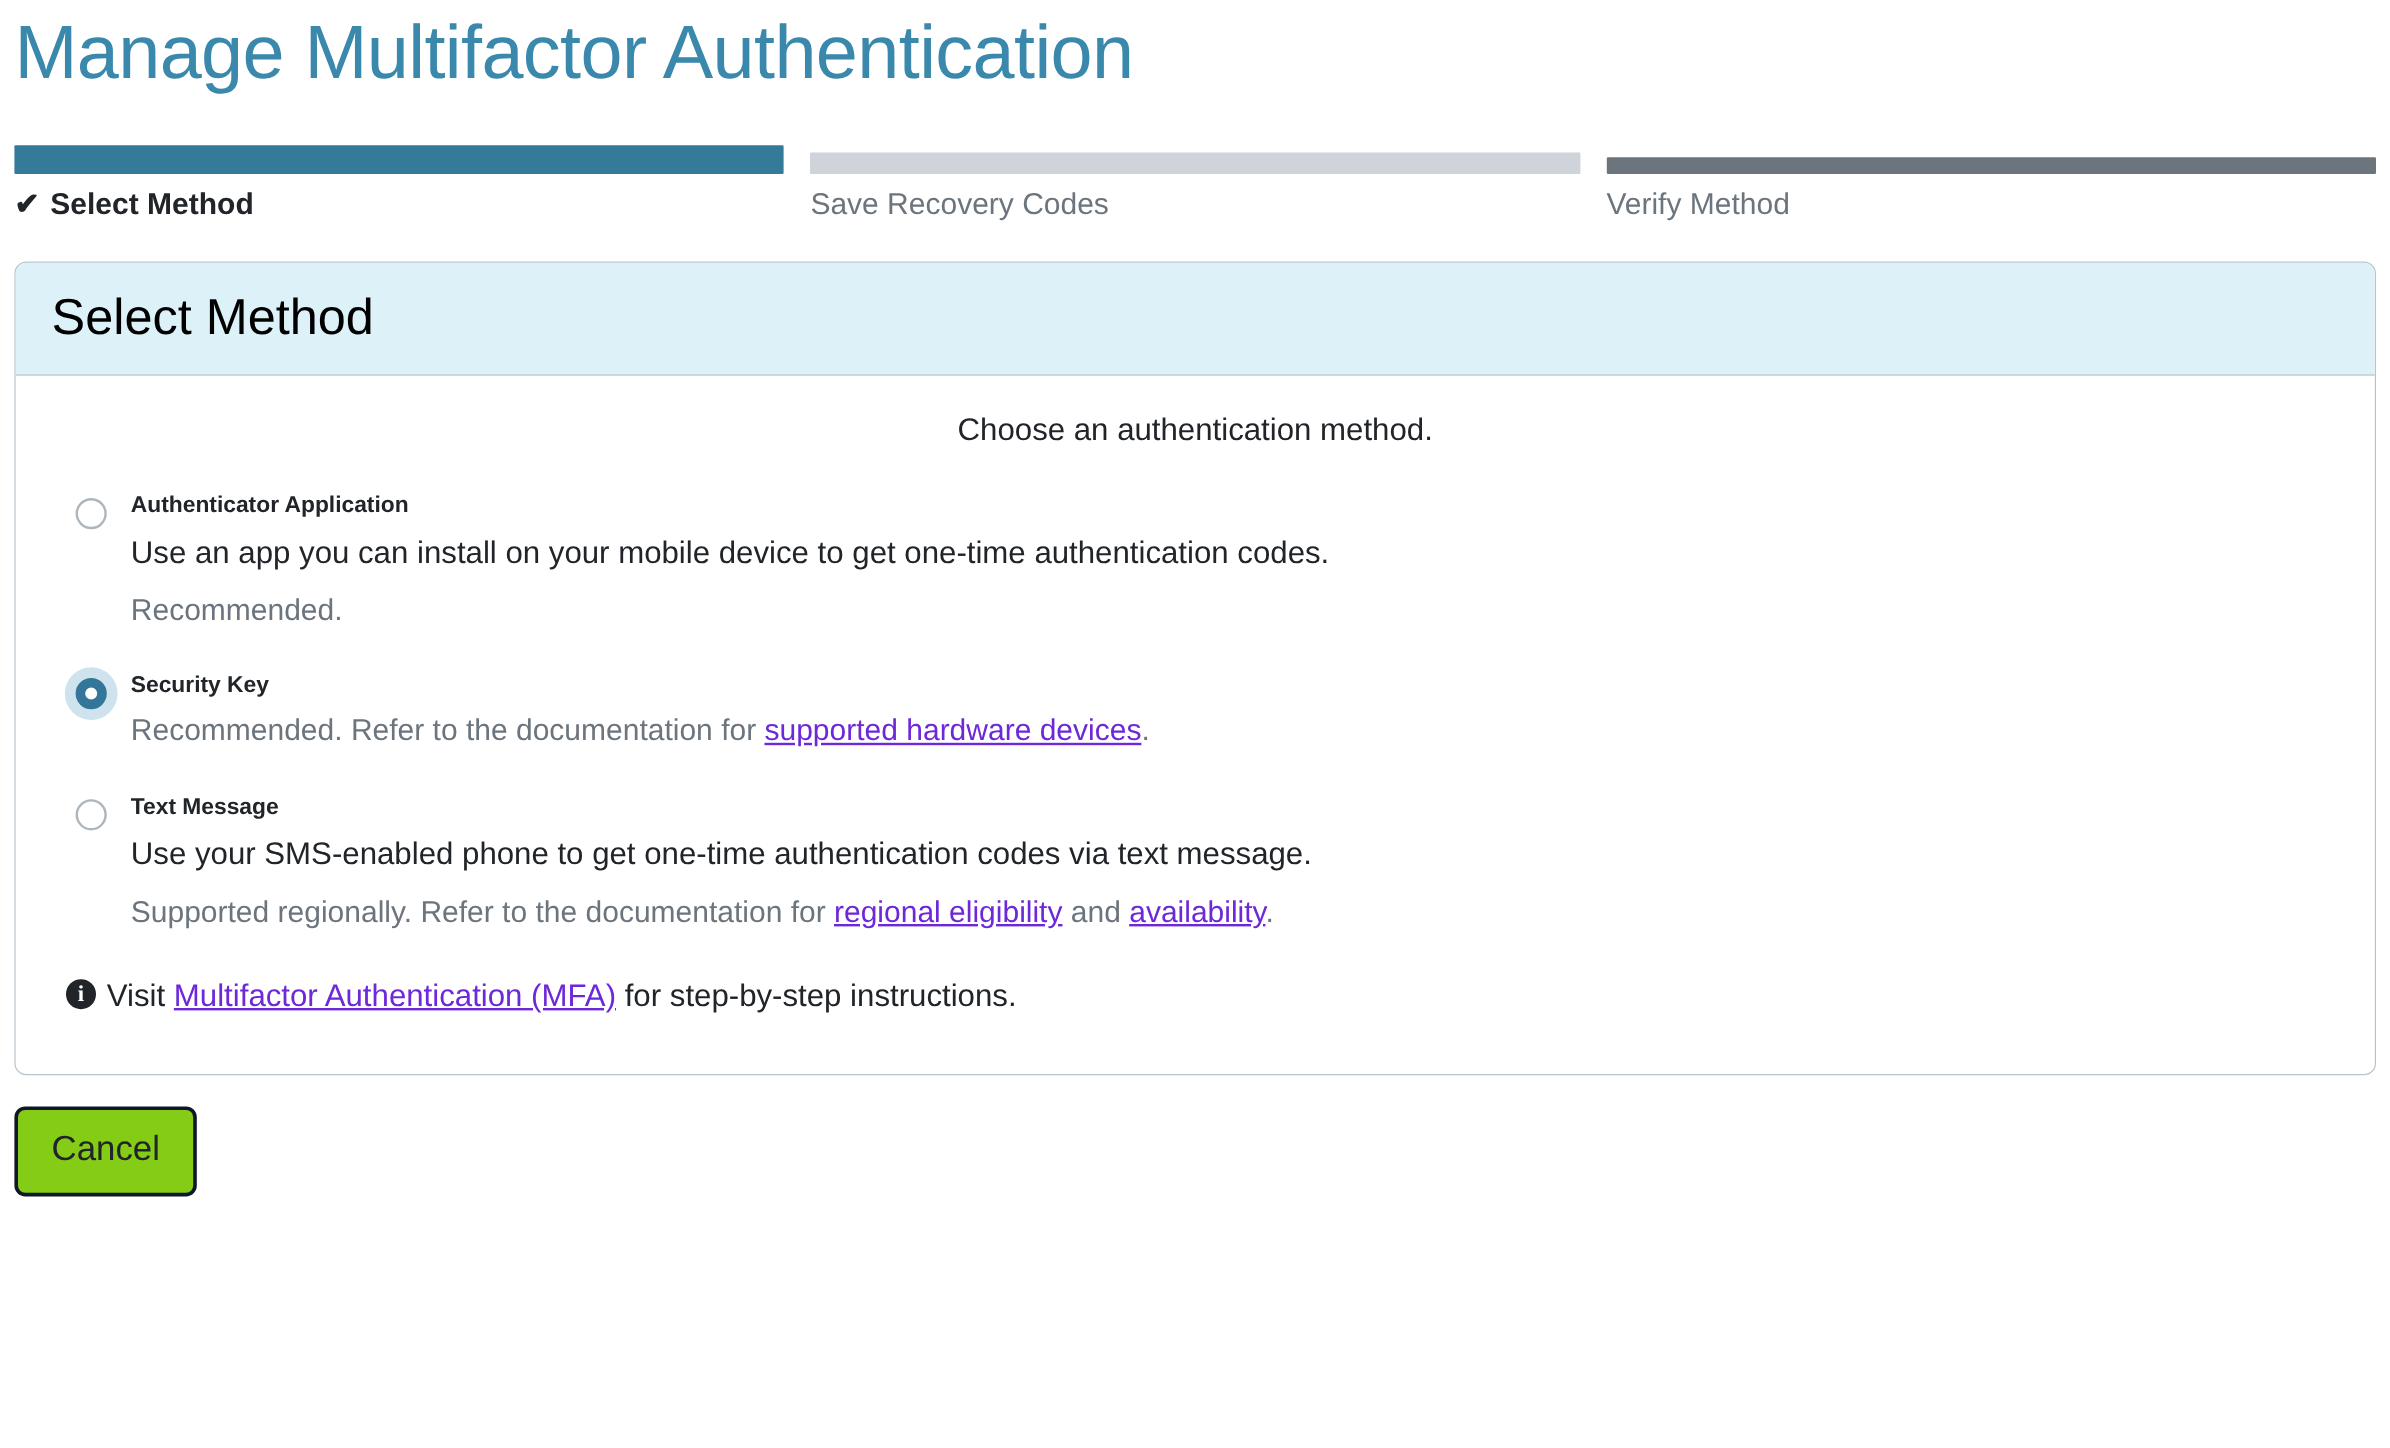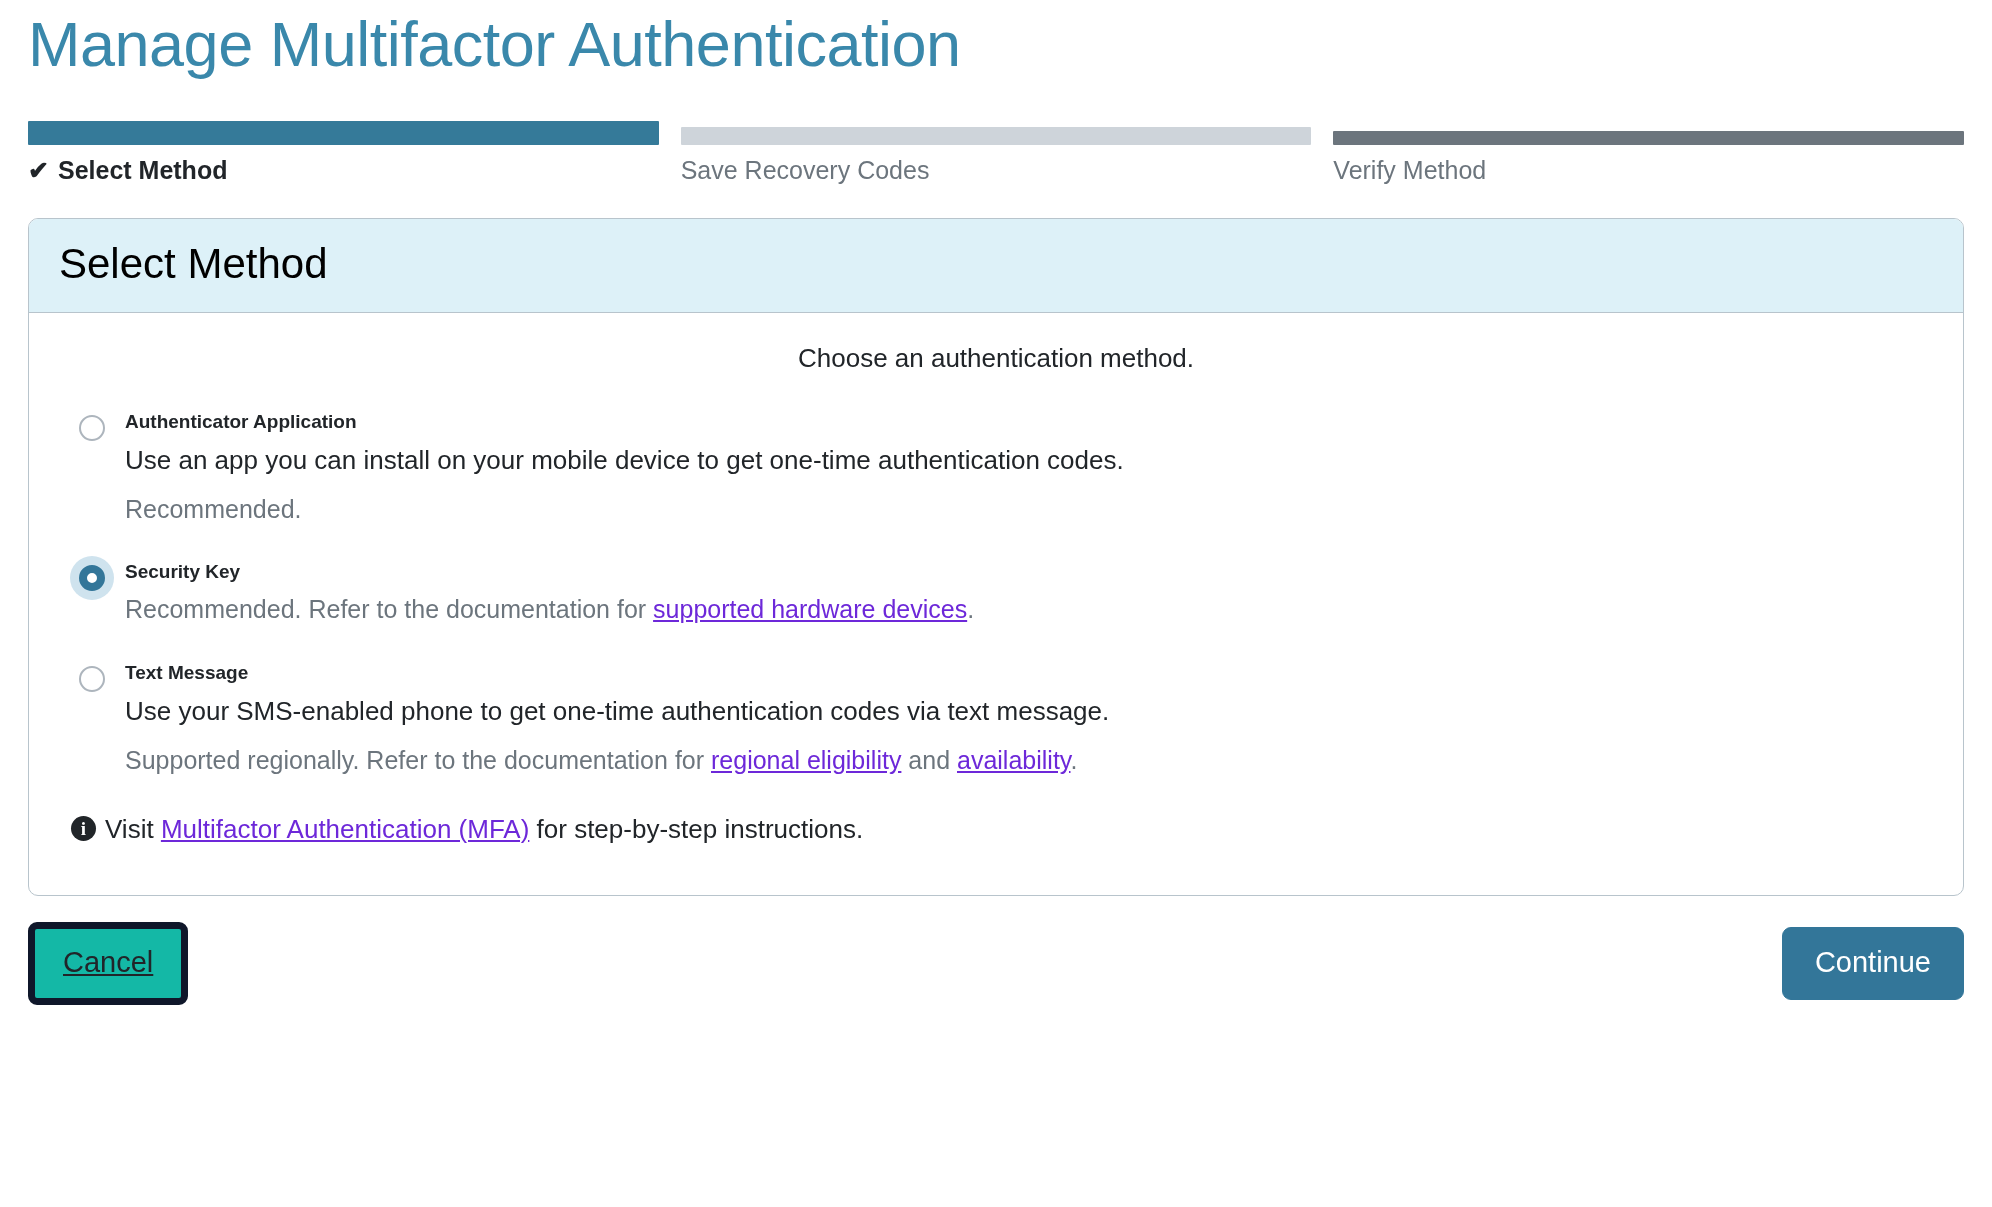--- a/index.html
+++ b/index.html
@@ -12,21 +12,21 @@
     height: 1207px;
     font-family: "Liberation Sans", sans-serif;
     color: #212529;
     overflow: hidden;
   }
   .page {
     position: relative;
     width: 1992px;
     height: 1207px;
     box-sizing: border-box;
-    padding: 0 28px;
+    padding: 0 12px;
   }
 
   
   .page-title {
     margin: 0;
     padding-top: 6px;
     font-size: 63px;
     line-height: 1.22;
     font-weight: 400;
     color: #3a88ab;
@@ -192,25 +192,24 @@
   }
   .btn {
     font-family: "Liberation Sans", sans-serif;
     font-size: 29px;
     line-height: 1;
     border-radius: 9px;
     cursor: pointer;
     box-sizing: border-box;
   }
   .btn-cancel {
-    background: #14b8a6;
-    border: 7px solid #0f172a;
+    background: #84cc16;
+    border: 3px solid #0f172a;
     color: #212529;
     padding: 19px 28px 21px 28px;
-    text-decoration: underline;
   }
   .btn-continue {
     background: #337699;
     border: 1px solid #337699;
     color: #ffffff;
     padding: 20px 32px 22px 32px;
   }
 </style>
 </head>
 <body>
@@ -283,16 +282,15 @@
 
       <div class="info-line">
         <span class="info-icon">i</span><span>Visit </span><a class="link" href="#">Multifactor Authentication (MFA)</a><span> for step-by-step instructions.</span>
       </div>
 
     </div>
   </div>
 
   <div class="footer">
     <button class="btn btn-cancel">Cancel</button>
-    <button class="btn btn-continue">Continue</button>
   </div>
 
 </div>
 
 </body></html>

